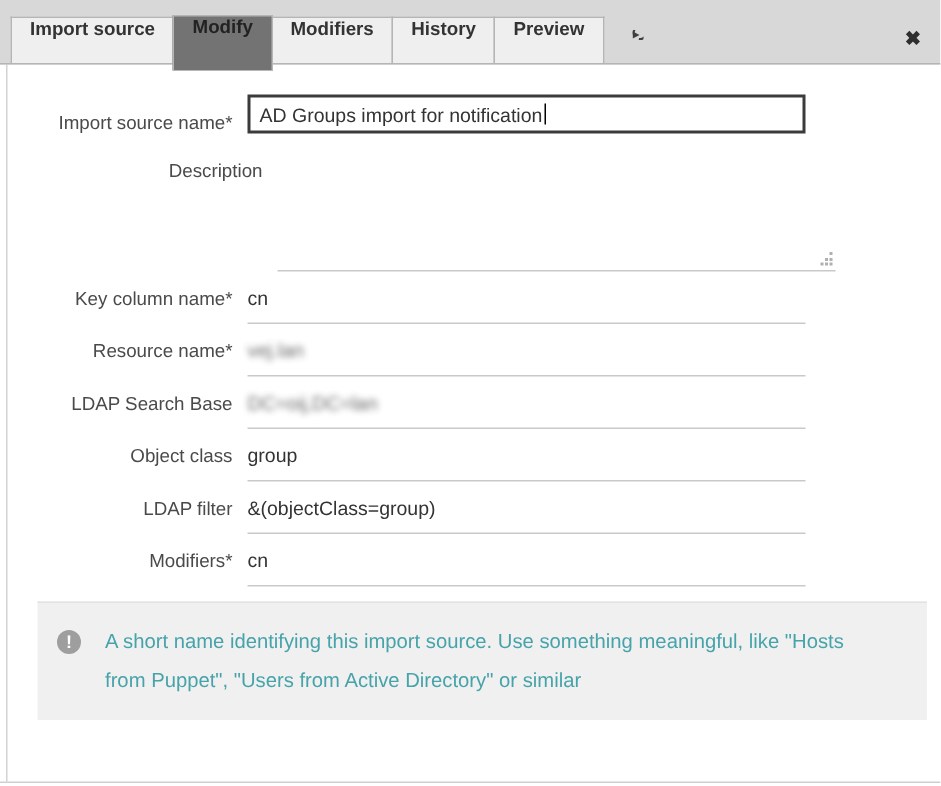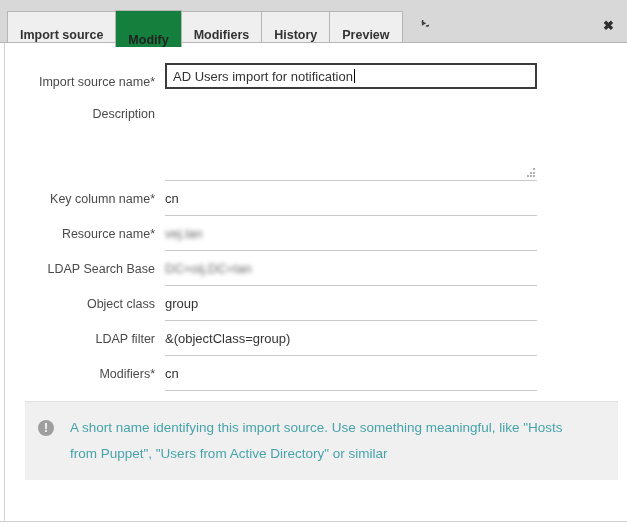--- a/index.html
+++ b/index.html
@@ -21,32 +21,32 @@
     position: relative;
     z-index: 5;
   }
   .tab {
     height: 31px;
     padding: 0 12px;
     background: #efefef;
     border: 1px solid #b5b5b5;
     border-bottom: none;
     display: flex;
-    align-items: flex-end;
+    align-items: flex-start;
     font-size: 12.5px;
     font-weight: bold;
     color: #333;
     white-space: nowrap;
     cursor: pointer;
     margin-right: -1px;
   }
   .tab.active {
     height: 37px;
     margin-bottom: -5px;
-    background: #15803d;
+    background: #737373;
     position: relative;
     z-index: 6;
     color: #222;
   }
   .refresh-btn {
     margin: 0 0 8px 13px;
     width: 15px; height: 15px;
     display: flex; align-items: center; justify-content: center;
     cursor: pointer;
   }
@@ -83,21 +83,21 @@
     border: 2px solid #3b3b3b;
     background: #fff;
     display: flex;
     align-items: center;
     padding-left: 6px;
     font-size: 13px;
     color: #333;
   }
   .caret { display: inline-block; width: 1px; height: 14px; background: #000; margin-left: 1px; }
   
-  .row-desc { margin-top: 6px; }
+  .row-desc { margin-top: 6px; padding-left: 20px; }
   .row-desc .lbl { padding-top: 12px; }
   .textarea {
     height: 86px;
     border-bottom: 1px solid #c9c9c9;
     position: relative;
     cursor: text;
   }
   .grip { position: absolute; right: 1px; bottom: 2px; width: 11px; height: 11px; }
   
   .srow { height: 35px; align-items: center; }
@@ -171,21 +171,21 @@
 </div>
 
 <div class="panel-left-border"></div>
 <div class="panel-bottom-border"></div>
 
 <div class="content">
 
   <div class="row row-name">
     <div class="lbl">Import source name*</div>
     <div class="input-box">
-      <span>AD Users import for notification</span>
+      <span>AD Groups import for notification</span>
         <span class="caret"></span>
     </div>
   </div>
 
   <div class="row row-desc">
     <div class="lbl">Description</div>
     <div class="field-col">
       <div class="textarea">
         <span></span>
         <svg class="grip" viewBox="0 0 11 11">

